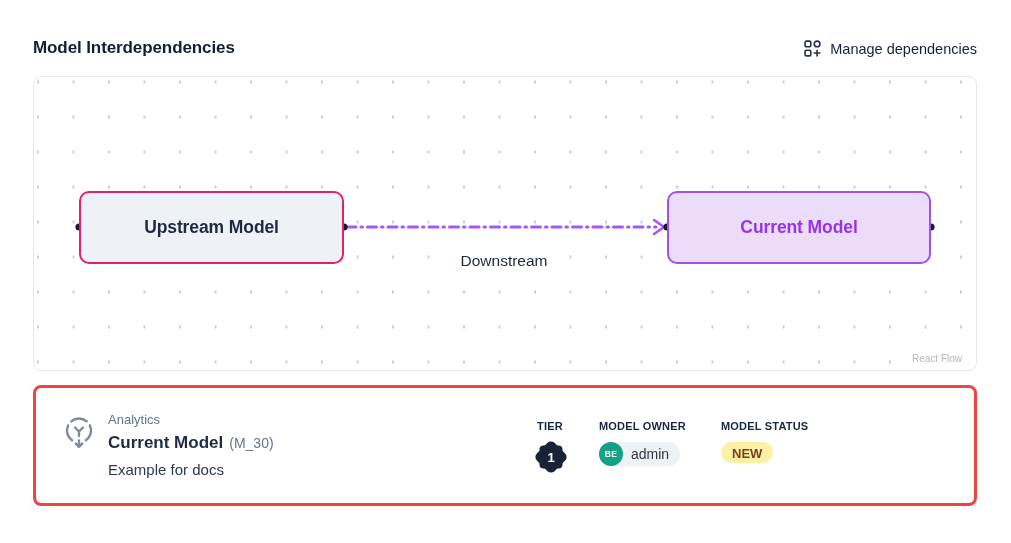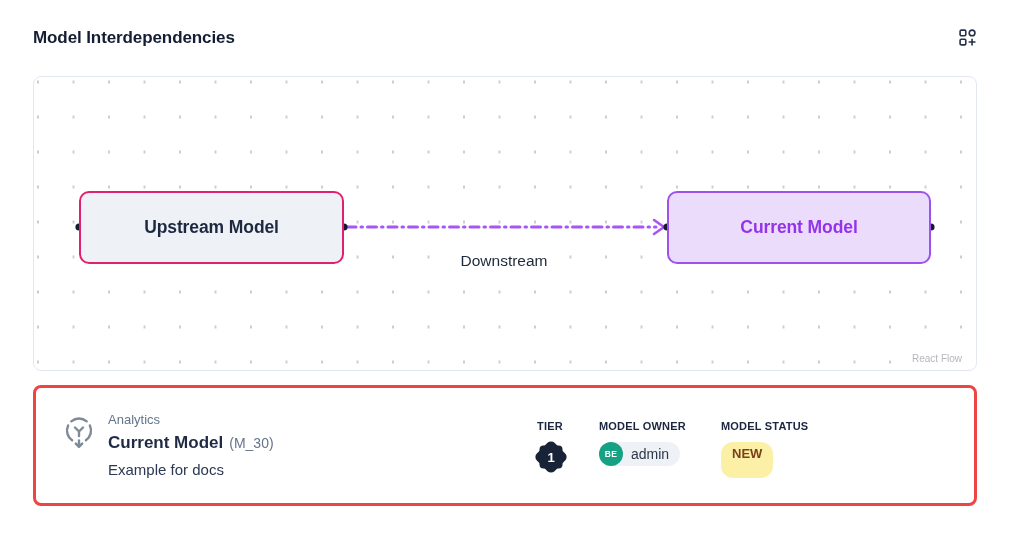--- a/index.html
+++ b/index.html
@@ -2,21 +2,21 @@
 <html style="--upstream_border: #e0216f; --upstream_bg: #eef2f7; --current_border: #9d52ee; --current_bg: #ecdcfc; --current_text: #9333ea; --edge: #a855f7; --handle: #161a2e; --tier_bg: #182338; --avatar_bg: #15a184; --owner_pill_bg: #eef2f6; --status_bg: #fbf0a6; --status_text: #7b3f1a;"><head>
 <meta charset="utf-8">
 <style>
   html,body{margin:0;padding:0;background:#ffffff;}
   .page{
     position:relative;width:1011px;height:543px;overflow:hidden;background:#fff;
     font-family:"Liberation Sans", sans-serif;color:#1e293b;
   }
   
   .header{position:absolute;left:33px;right:34px;top:28px;height:30px;
-    display:flex;align-items:flex-start;justify-content:space-between;gap:29px;}
+    display:flex;align-items:flex-end;justify-content:space-between;gap:29px;}
   .page-title{margin:0;font-size:17px;font-weight:700;color:#141d33;letter-spacing:-.1px;}
   .manage-btn{display:flex;align-items:center;gap:8px;background:none;border:none;cursor:pointer;
     font-family:inherit;font-size:14.5px;font-weight:500;color:#17213a;padding:0;}
   .manage-btn svg{display:block;}
   
   .canvas{position:absolute;left:33px;top:76px;width:944px;height:295px;box-sizing:border-box;
     border:1px solid #e3e8ef;border-radius:8px;background:#fff;
     background-image:radial-gradient(#c9cfd8 1.15px, transparent 1.15px);
     background-size:35.5px 35px;background-position:-13.75px -12.5px;}
   .edge-layer{position:absolute;left:0;top:0;width:944px;height:295px;}
@@ -53,39 +53,40 @@
   .tier-badge .dm{width:25px;height:25px;border-radius:5px;transform:translate(-50%,-50%) rotate(45deg);}
   .tier-value{position:absolute;left:0;top:0;width:36px;height:36px;display:flex;align-items:center;
     justify-content:center;color:#fff;font-size:13px;font-weight:700;}
   
   .owner-pill{display:inline-flex;align-items:center;gap:8px;height:24px;border-radius:12px;
     background:var(--owner_pill_bg);padding-right:11px;}
   .owner-avatar{width:24px;height:24px;border-radius:50%;background:var(--avatar_bg);color:#fff;
     font-size:8.5px;font-weight:700;letter-spacing:.3px;display:flex;align-items:center;justify-content:center;}
   .owner-name{font-size:14px;color:#2d3748;}
   
-  .status-badge{display:inline-block;height:36px;line-height:24px;padding:0 11px;border-radius:12px;
+  .status-badge{display:inline-block;height:21px;line-height:24px;padding:0 11px;border-radius:12px;
     background:var(--status_bg);color:var(--status_text);font-size:13px;font-weight:700;}
 </style>
 </head>
 <body>
 
 <div class="page">
 
   <div class="header">
     <h1 class="page-title">Model Interdependencies</h1>
     <button class="manage-btn">
       <span>
         <svg width="19" height="19" viewBox="0 0 20 20" fill="none" stroke="#263149" stroke-width="1.7" stroke-linecap="round" stroke-linejoin="round">
           <rect x="2.2" y="2.2" width="6" height="6" rx="1.3"></rect>
           <circle cx="14.8" cy="5.2" r="3"></circle>
           <rect x="2.2" y="11.8" width="6" height="6" rx="1.3"></rect>
           <path d="M14.8 11.8 v6 M11.8 14.8 h6"></path>
         </svg>
       </span>
+      <span>Manage dependencies</span>
     </button>
   </div>
 
   <div class="canvas">
     <svg class="edge-layer" viewBox="0 0 944 295">
       <line x1="313" y1="150" x2="622" y2="150" stroke="#a855f7" stroke-width="3" stroke-linecap="round" stroke-dasharray="9 5 1.5 5"></line>
       <path d="M620 143 L630 150 L620 157" fill="none" stroke="#a855f7" stroke-width="2.6" stroke-linecap="round" stroke-linejoin="round"></path>
       <circle cx="45" cy="150" r="3.6" fill="#161a2e"></circle>
       <circle cx="310" cy="150" r="3.6" fill="#161a2e"></circle>
       <circle cx="633" cy="150" r="3.6" fill="#161a2e"></circle>

